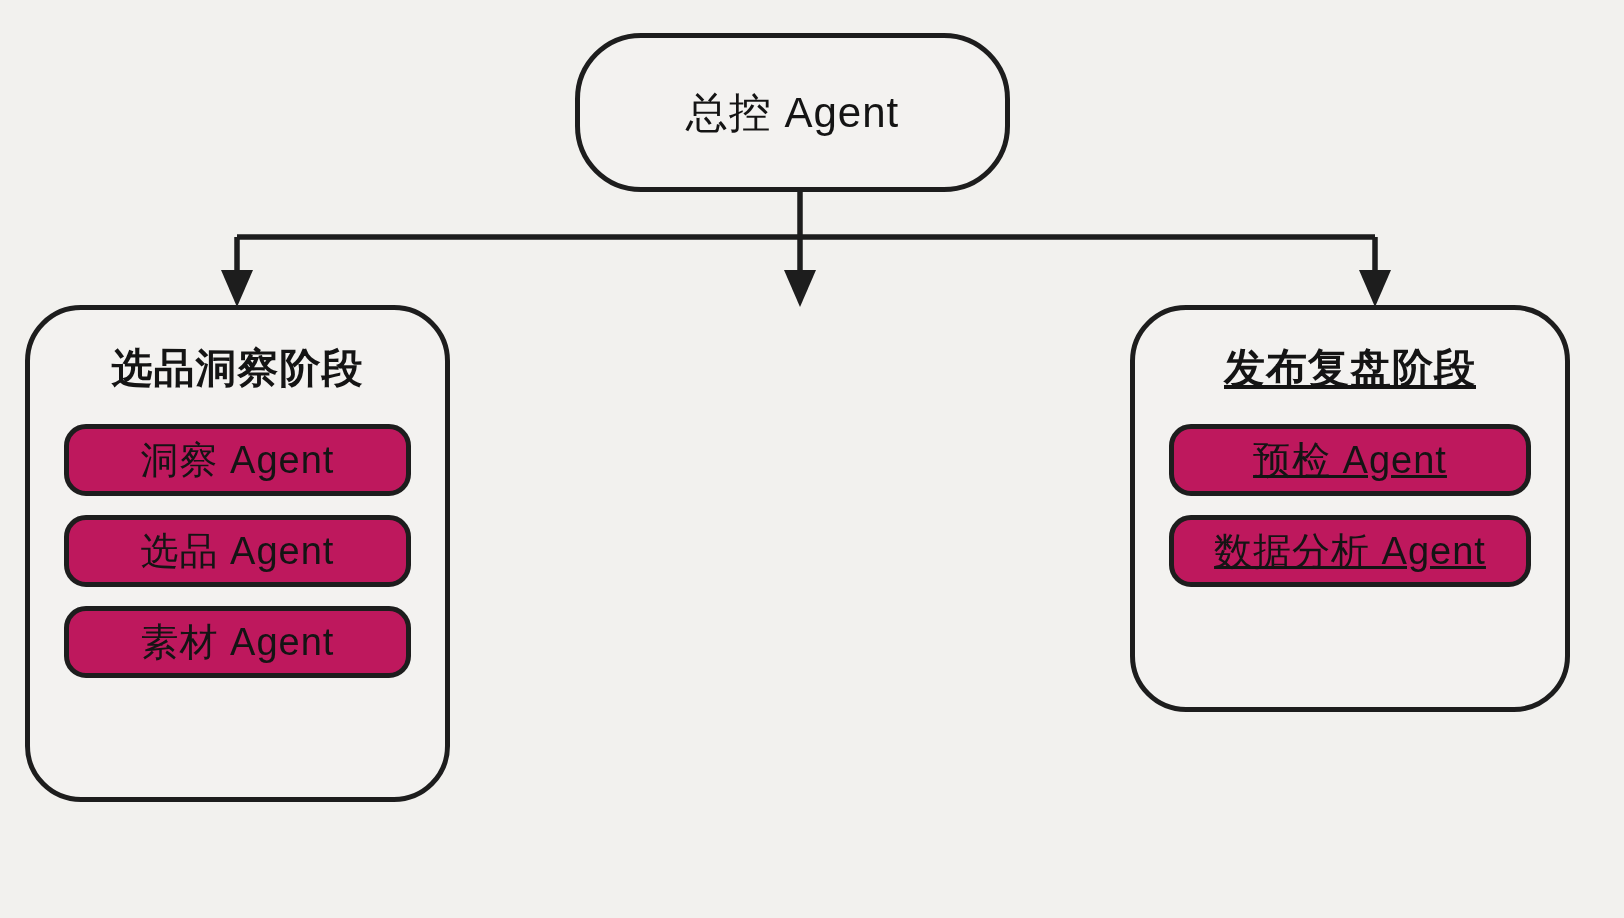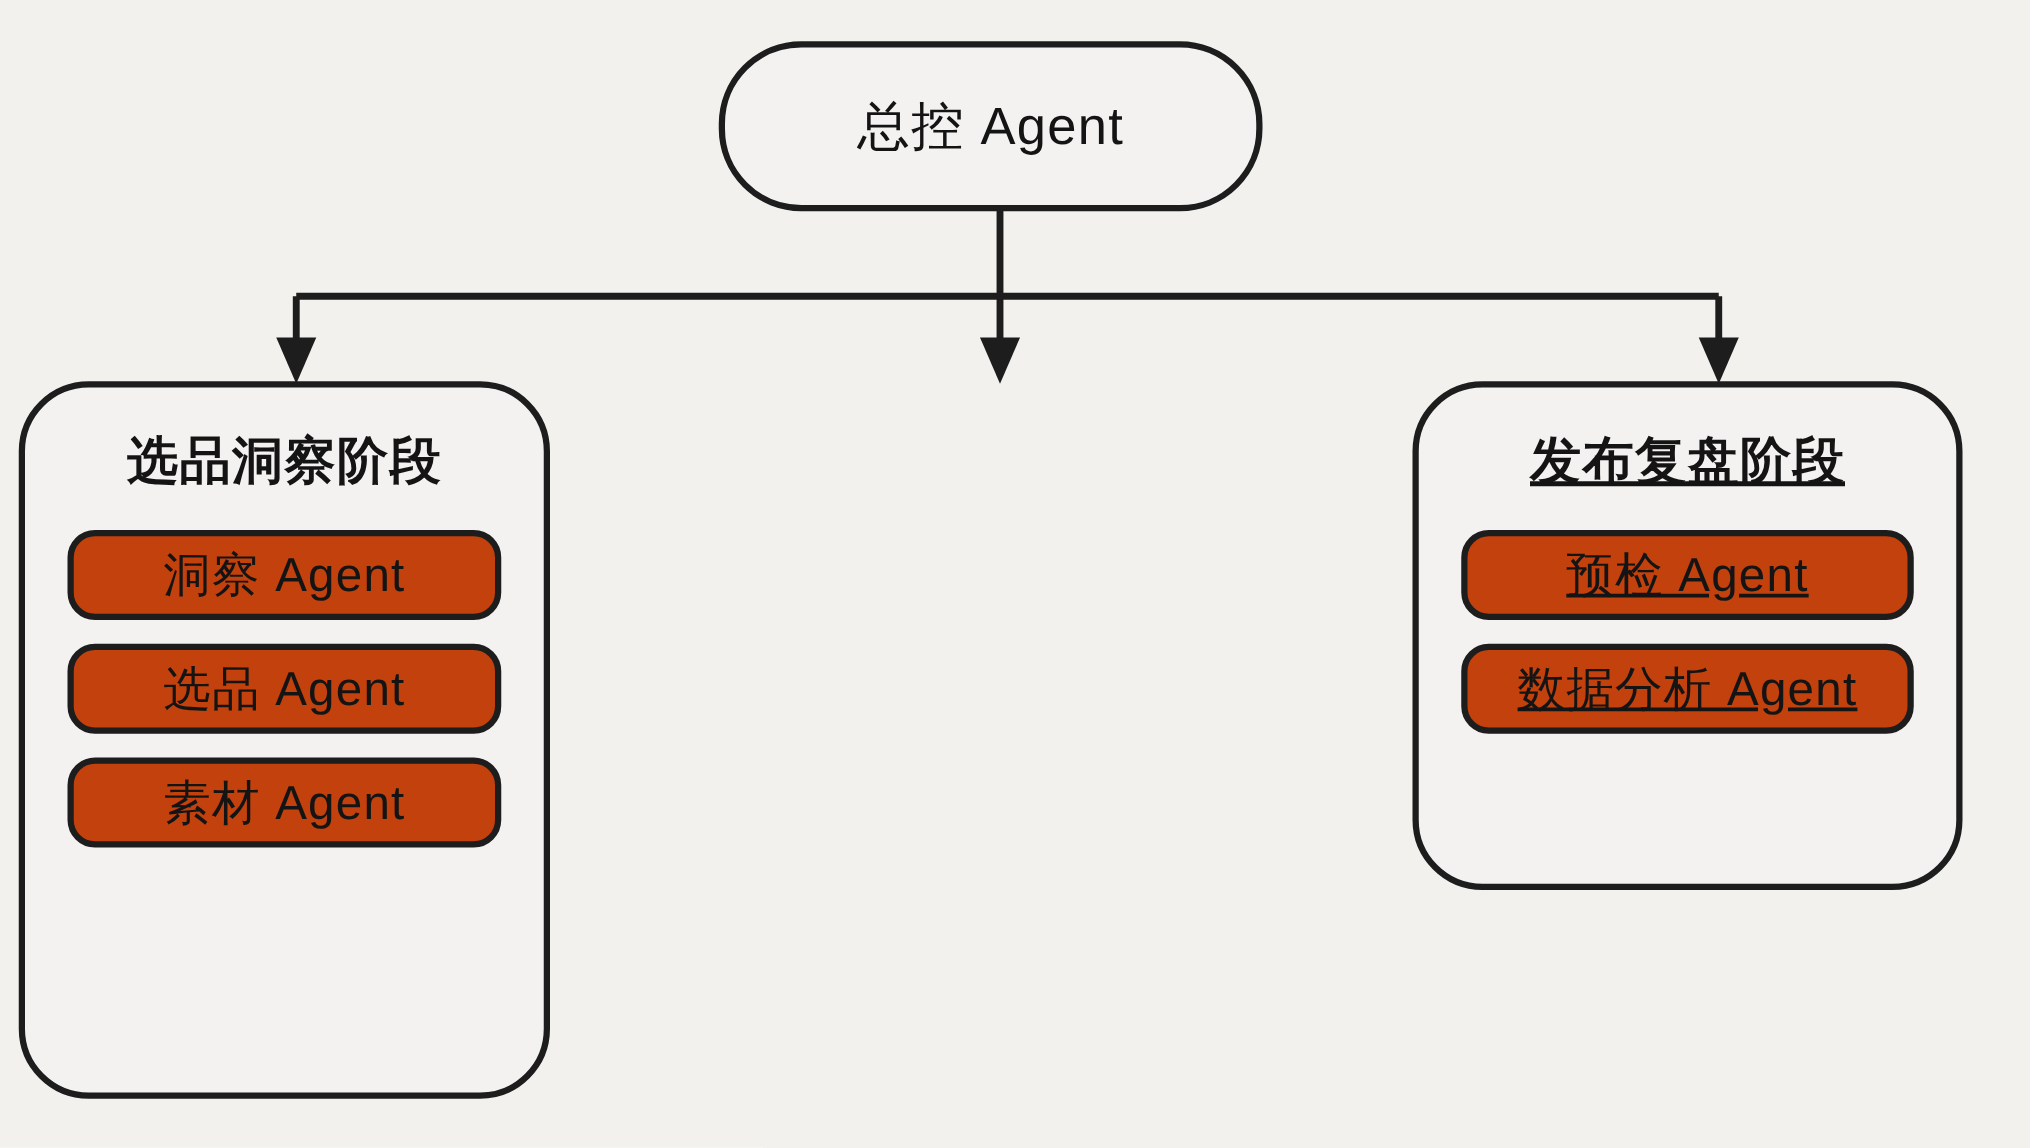--- a/index.html
+++ b/index.html
@@ -26,50 +26,50 @@
   .node {
     position: absolute;
     box-sizing: border-box;
     background: #f3f2f0;
     border: 5px solid #1d1d1d;
   }
   .root-node {
     left: 575px;
     top: 33px;
     width: 435px;
-    height: 136px;
+    height: 159px;
     border-radius: 66px;
     display: flex;
     align-items: center;
     justify-content: center;
     font-size: 42px;
     letter-spacing: 1px;
   }
   .stage {
     border-radius: 56px;
     padding: 26px 34px 24px 34px;
     display: flex;
     flex-direction: column;
   }
-  .stage-left   { left: 15px;   top: 305px; width: 425px; height: 574px; }
+  .stage-left   { left: 25px;   top: 305px; width: 425px; height: 497px; }
   .stage-middle { left: 575px;  top: 305px; width: 435px; height: 553px; }
   .stage-right  { left: 1130px; top: 305px; width: 440px; height: 407px; text-decoration: underline; }
   .stage-title {
     text-align: center;
     font-weight: bold;
     font-size: 41px;
     line-height: 64px;
     margin-bottom: 24px;
     letter-spacing: 1px;
   }
   .agent {
     box-sizing: border-box;
     border: 5px solid #1d1d1d;
     border-radius: 22px;
-    background: #c2410c;
+    background: #be185d;
     height: 72px;
     flex: 0 0 72px;
     margin-bottom: 19px;
     display: flex;
     align-items: center;
     justify-content: center;
     font-size: 38px;
     letter-spacing: 1px;
     text-align: right;
   }

